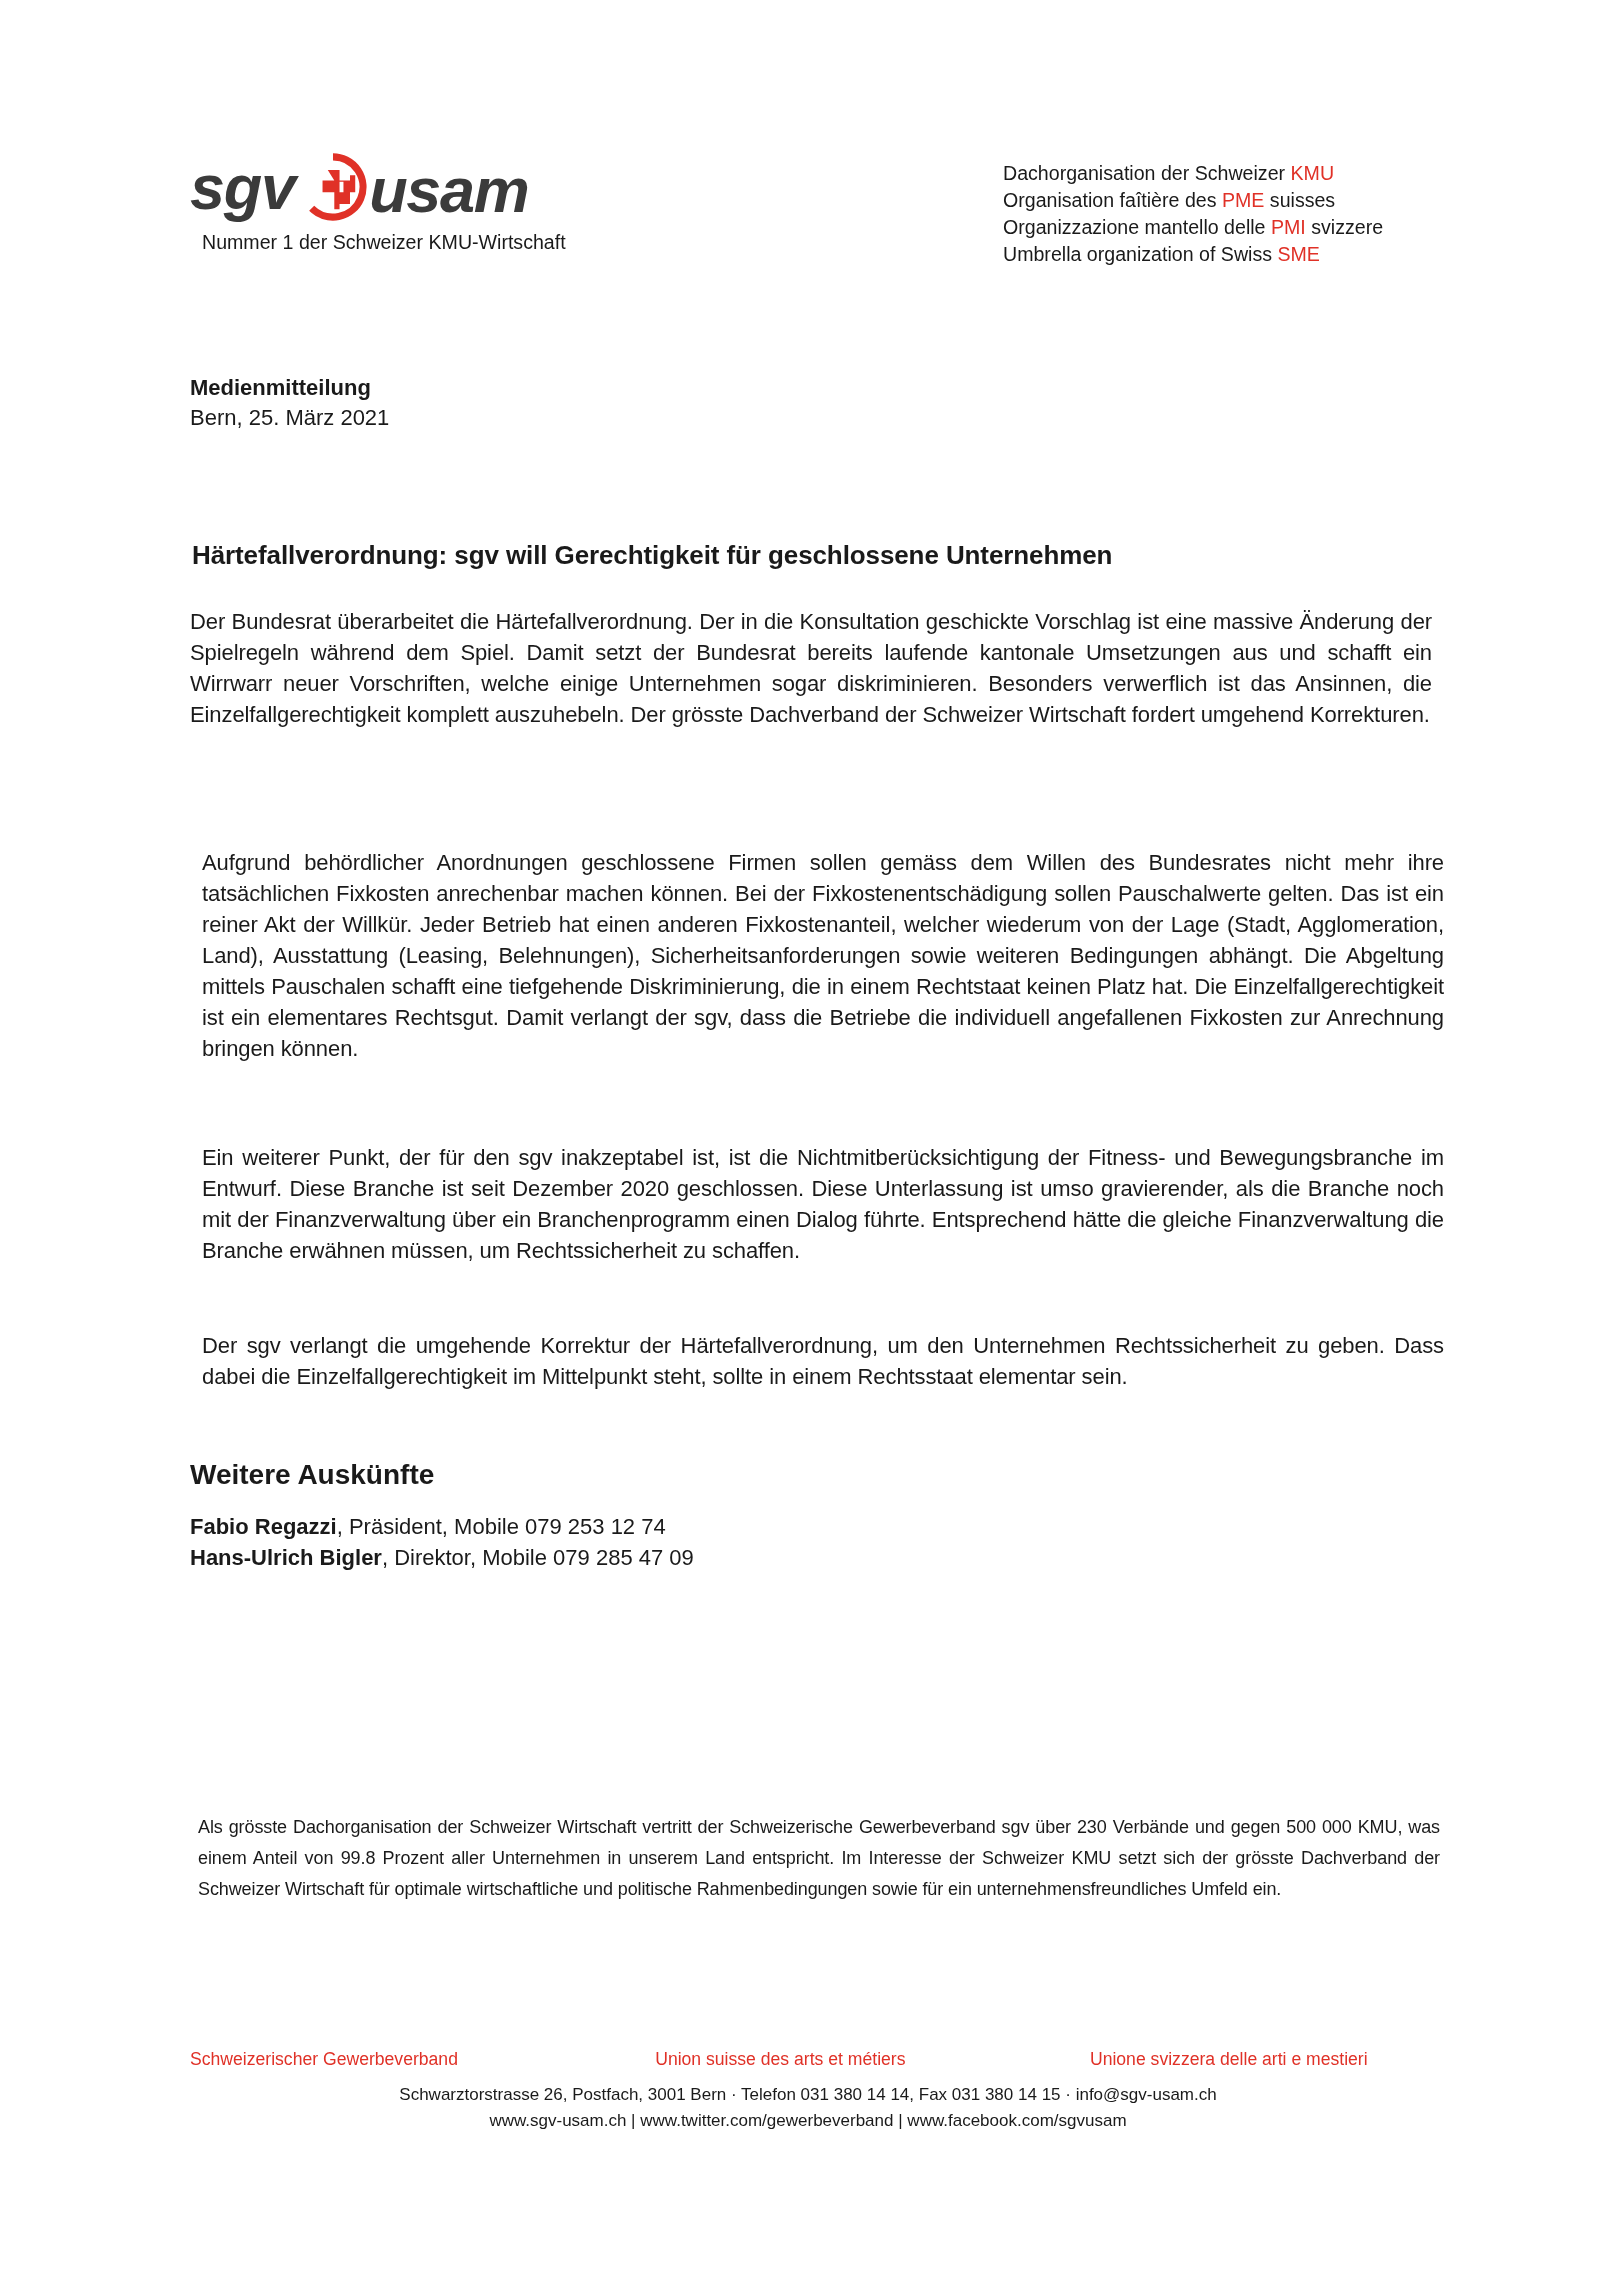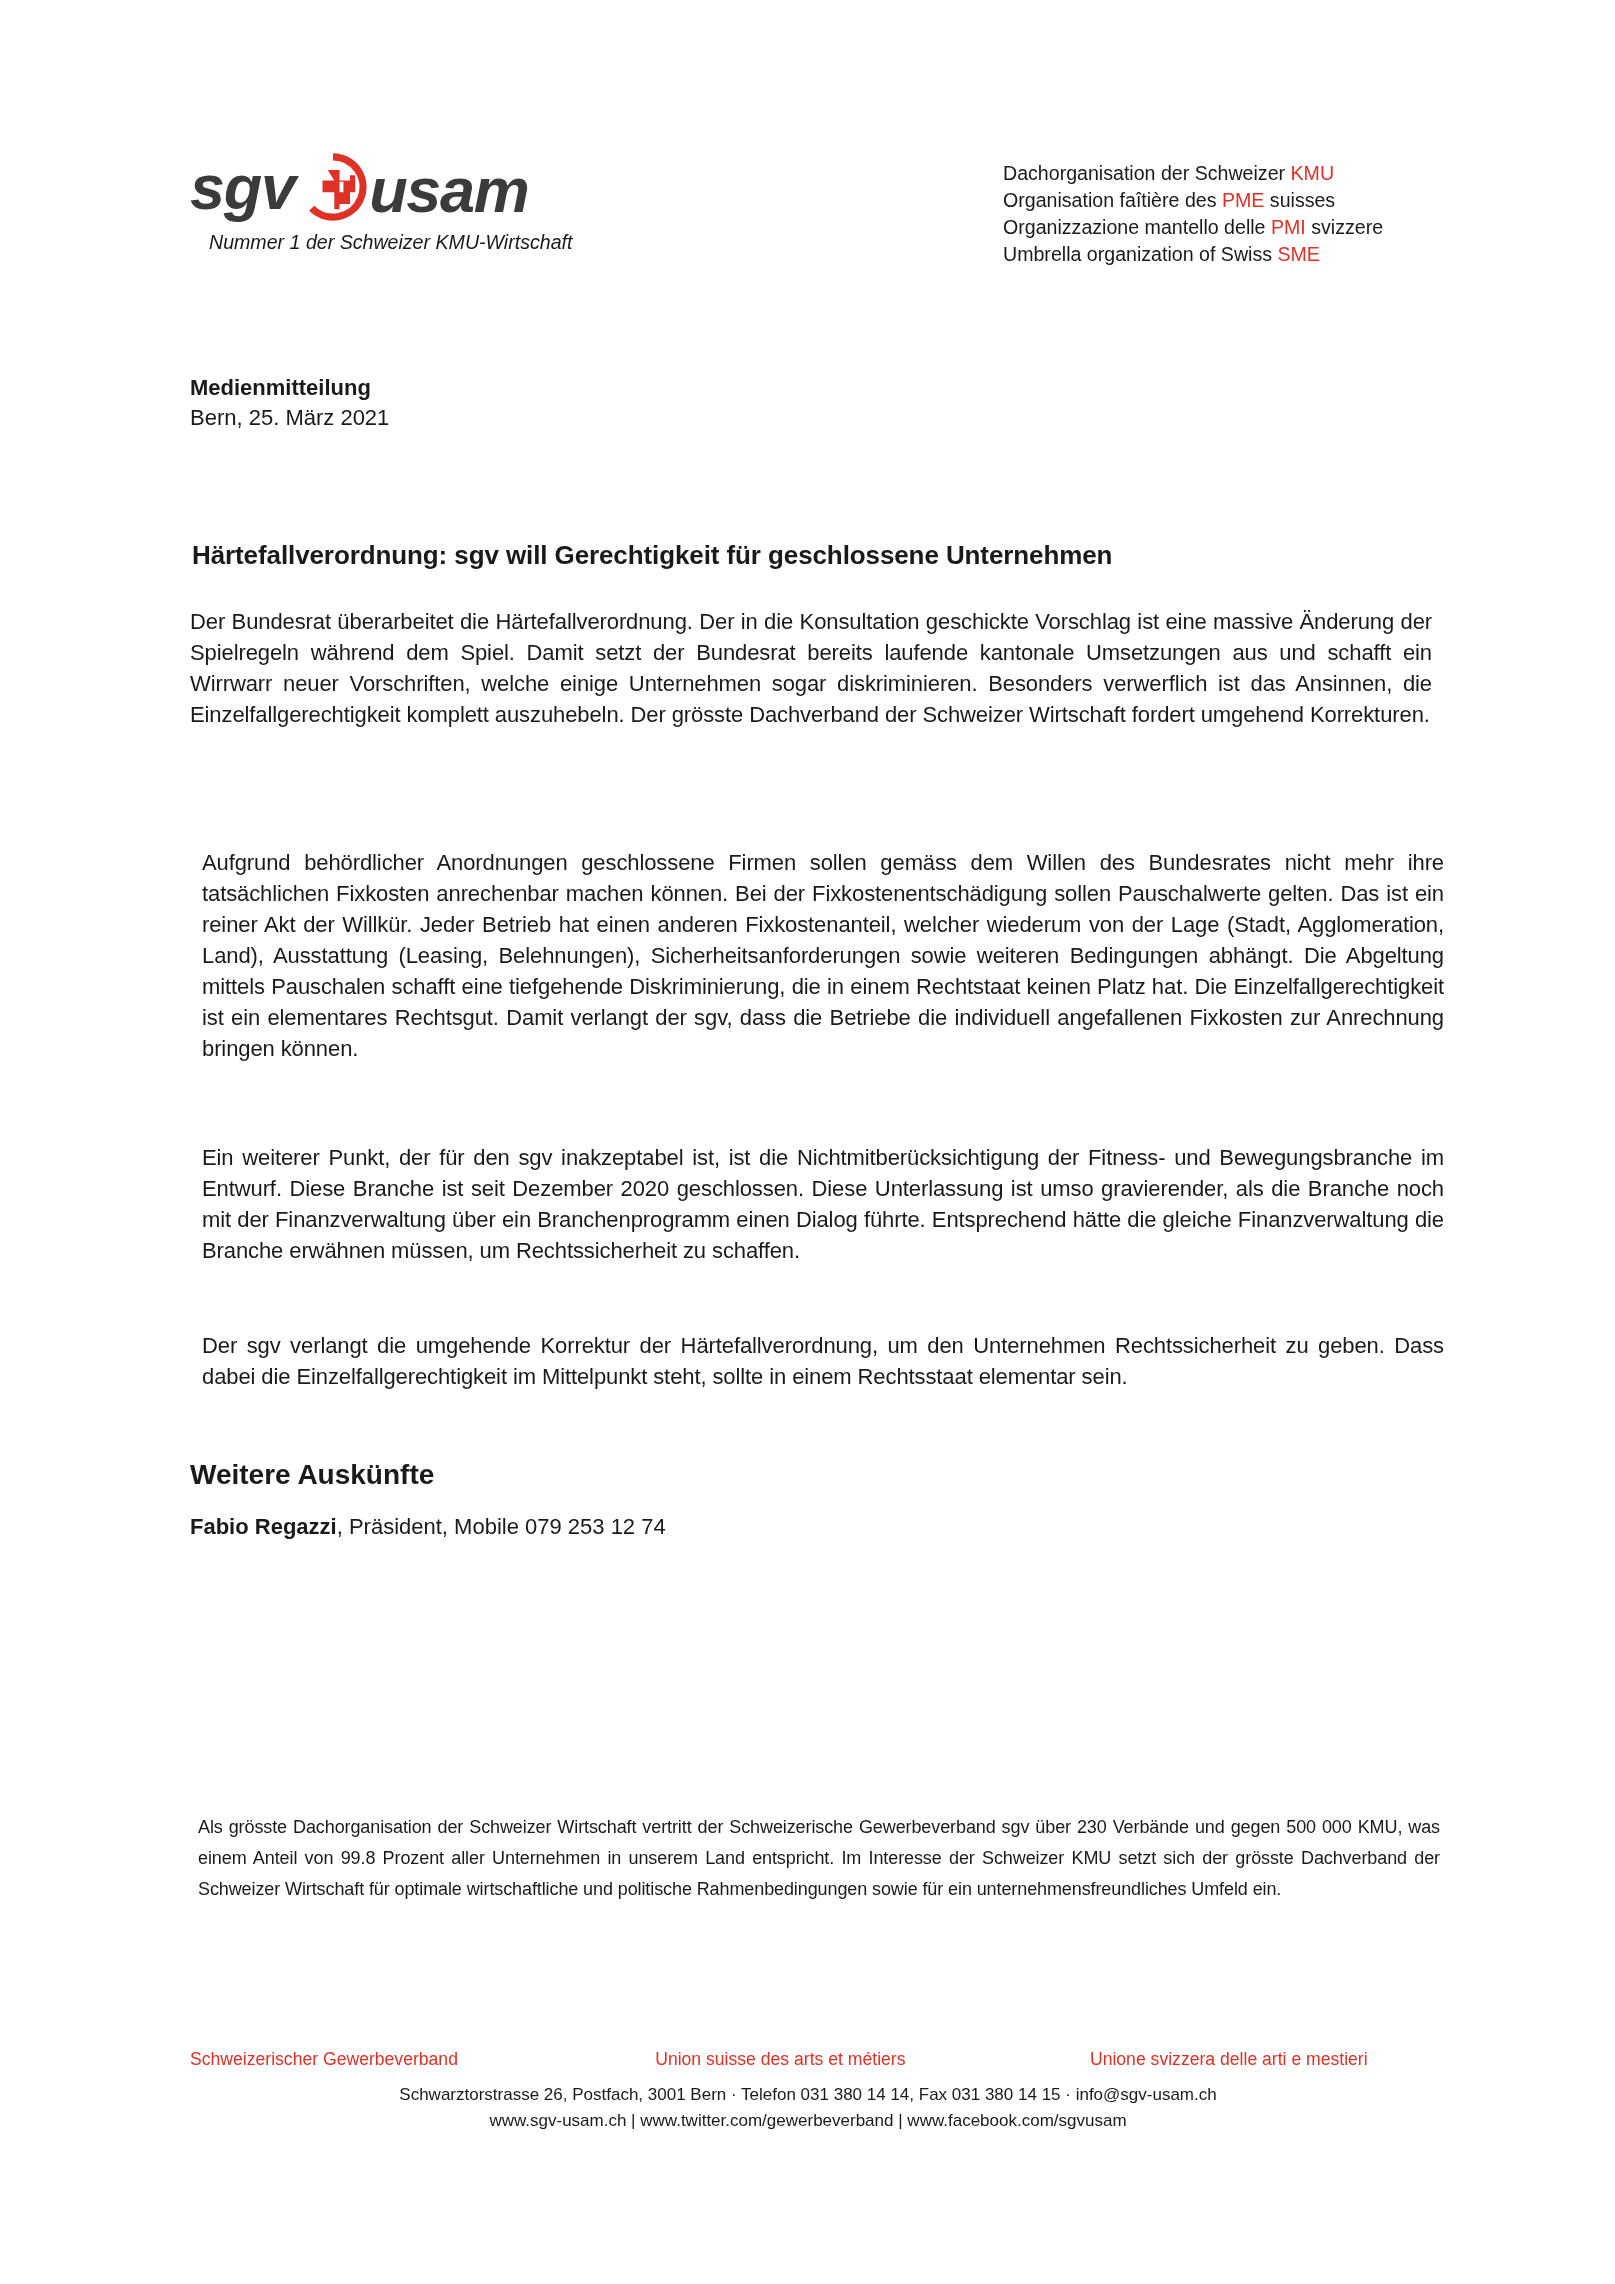--- a/index.html
+++ b/index.html
@@ -50,26 +50,25 @@
   }
   .logo-word.left { margin-right: 3.9px; }
   .logo-word.right { margin-left: 2.6px; margin-top: 6px; }
   .logo-emblem {
     position: relative;
     width: 68px;
     height: 68px;
     flex: 0 0 68px;
   }
   .logo-tagline {
-    font-style: italic;
     font-size: 19.6px;
     line-height: 25px;
     color: #1a1a1a;
     margin-top: 6.5px;
-    margin-left: 19px;
+    margin-left: 12px;
     letter-spacing: 0px;
     white-space: nowrap;
   }
   .org-lines {
     position: absolute;
     left: 1003px;
     top: 160px;
     font-size: 19.6px;
     line-height: 27px;
     color: #1a1a1a;
@@ -245,20 +244,23 @@
     <div class="para p1">Aufgrund behördlicher Anordnungen geschlossene Firmen sollen gemäss dem Willen des Bundesrates nicht mehr ihre tatsächlichen Fixkosten anrechenbar machen können. Bei der Fixkostenentschädigung sollen Pauschalwerte gelten. Das ist ein reiner Akt der Willkür. Jeder Betrieb hat einen anderen Fixkostenanteil, welcher wiederum von der Lage (Stadt, Agglomeration, Land), Ausstattung (Leasing, Belehnungen), Sicherheitsanforderungen sowie weiteren Bedingungen abhängt. Die Abgeltung mittels Pauschalen schafft eine tiefgehende Diskriminierung, die in einem Rechtstaat keinen Platz hat. Die Einzelfallgerechtigkeit ist ein elementares Rechtsgut. Damit verlangt der sgv, dass die Betriebe die individuell angefallenen Fixkosten zur Anrechnung bringen können.</div>
     <div class="para p2">Ein weiterer Punkt, der für den sgv inakzeptabel ist, ist die Nichtmitberücksichtigung der Fitness- und Bewegungsbranche im Entwurf. Diese Branche ist seit Dezember 2020 geschlossen. Diese Unterlassung ist umso gravierender, als die Branche noch mit der Finanzverwaltung über ein Branchenprogramm einen Dialog führte. Entsprechend hätte die gleiche Finanzverwaltung die Branche erwähnen müssen, um Rechtssicherheit zu schaffen.</div>
     <div class="para p3">Der sgv verlangt die umgehende Korrektur der Härtefallverordnung, um den Unternehmen Rechtssicherheit zu geben. Dass dabei die Einzelfallgerechtigkeit im Mittelpunkt steht, sollte in einem Rechtsstaat elementar sein.</div>
 
     <div class="contact-head">Weitere Auskünfte</div>
 
     <div class="contact-list">
       <div>
         <span class="name">Fabio Regazzi</span><span>, Präsident, Mobile 079 253 12 74</span>
       </div>
+      <div>
+        <span class="name">Hans-Ulrich Bigler</span><span>, Direktor, Mobile 079 285 47 09</span>
+      </div>
     </div>
 
     <div class="boilerplate">Als grösste Dachorganisation der Schweizer Wirtschaft vertritt der Schweizerische Gewerbeverband sgv über 230 Verbände und gegen 500 000 KMU, was einem Anteil von 99.8 Prozent aller Unternehmen in unserem Land entspricht. Im Interesse der Schweizer KMU setzt sich der grösste Dachverband der Schweizer Wirtschaft für optimale wirtschaftliche und politische Rahmenbedingungen sowie für ein unternehmensfreundliches Umfeld ein.</div>
   </div>
 
   <div class="footer">
     <div class="footer-orgs">
       <span class="fo a">Schweizerischer Gewerbeverband</span>
       <span class="fo b">Union suisse des arts et métiers</span>
       <span class="fo c">Unione svizzera delle arti e mestieri</span>

